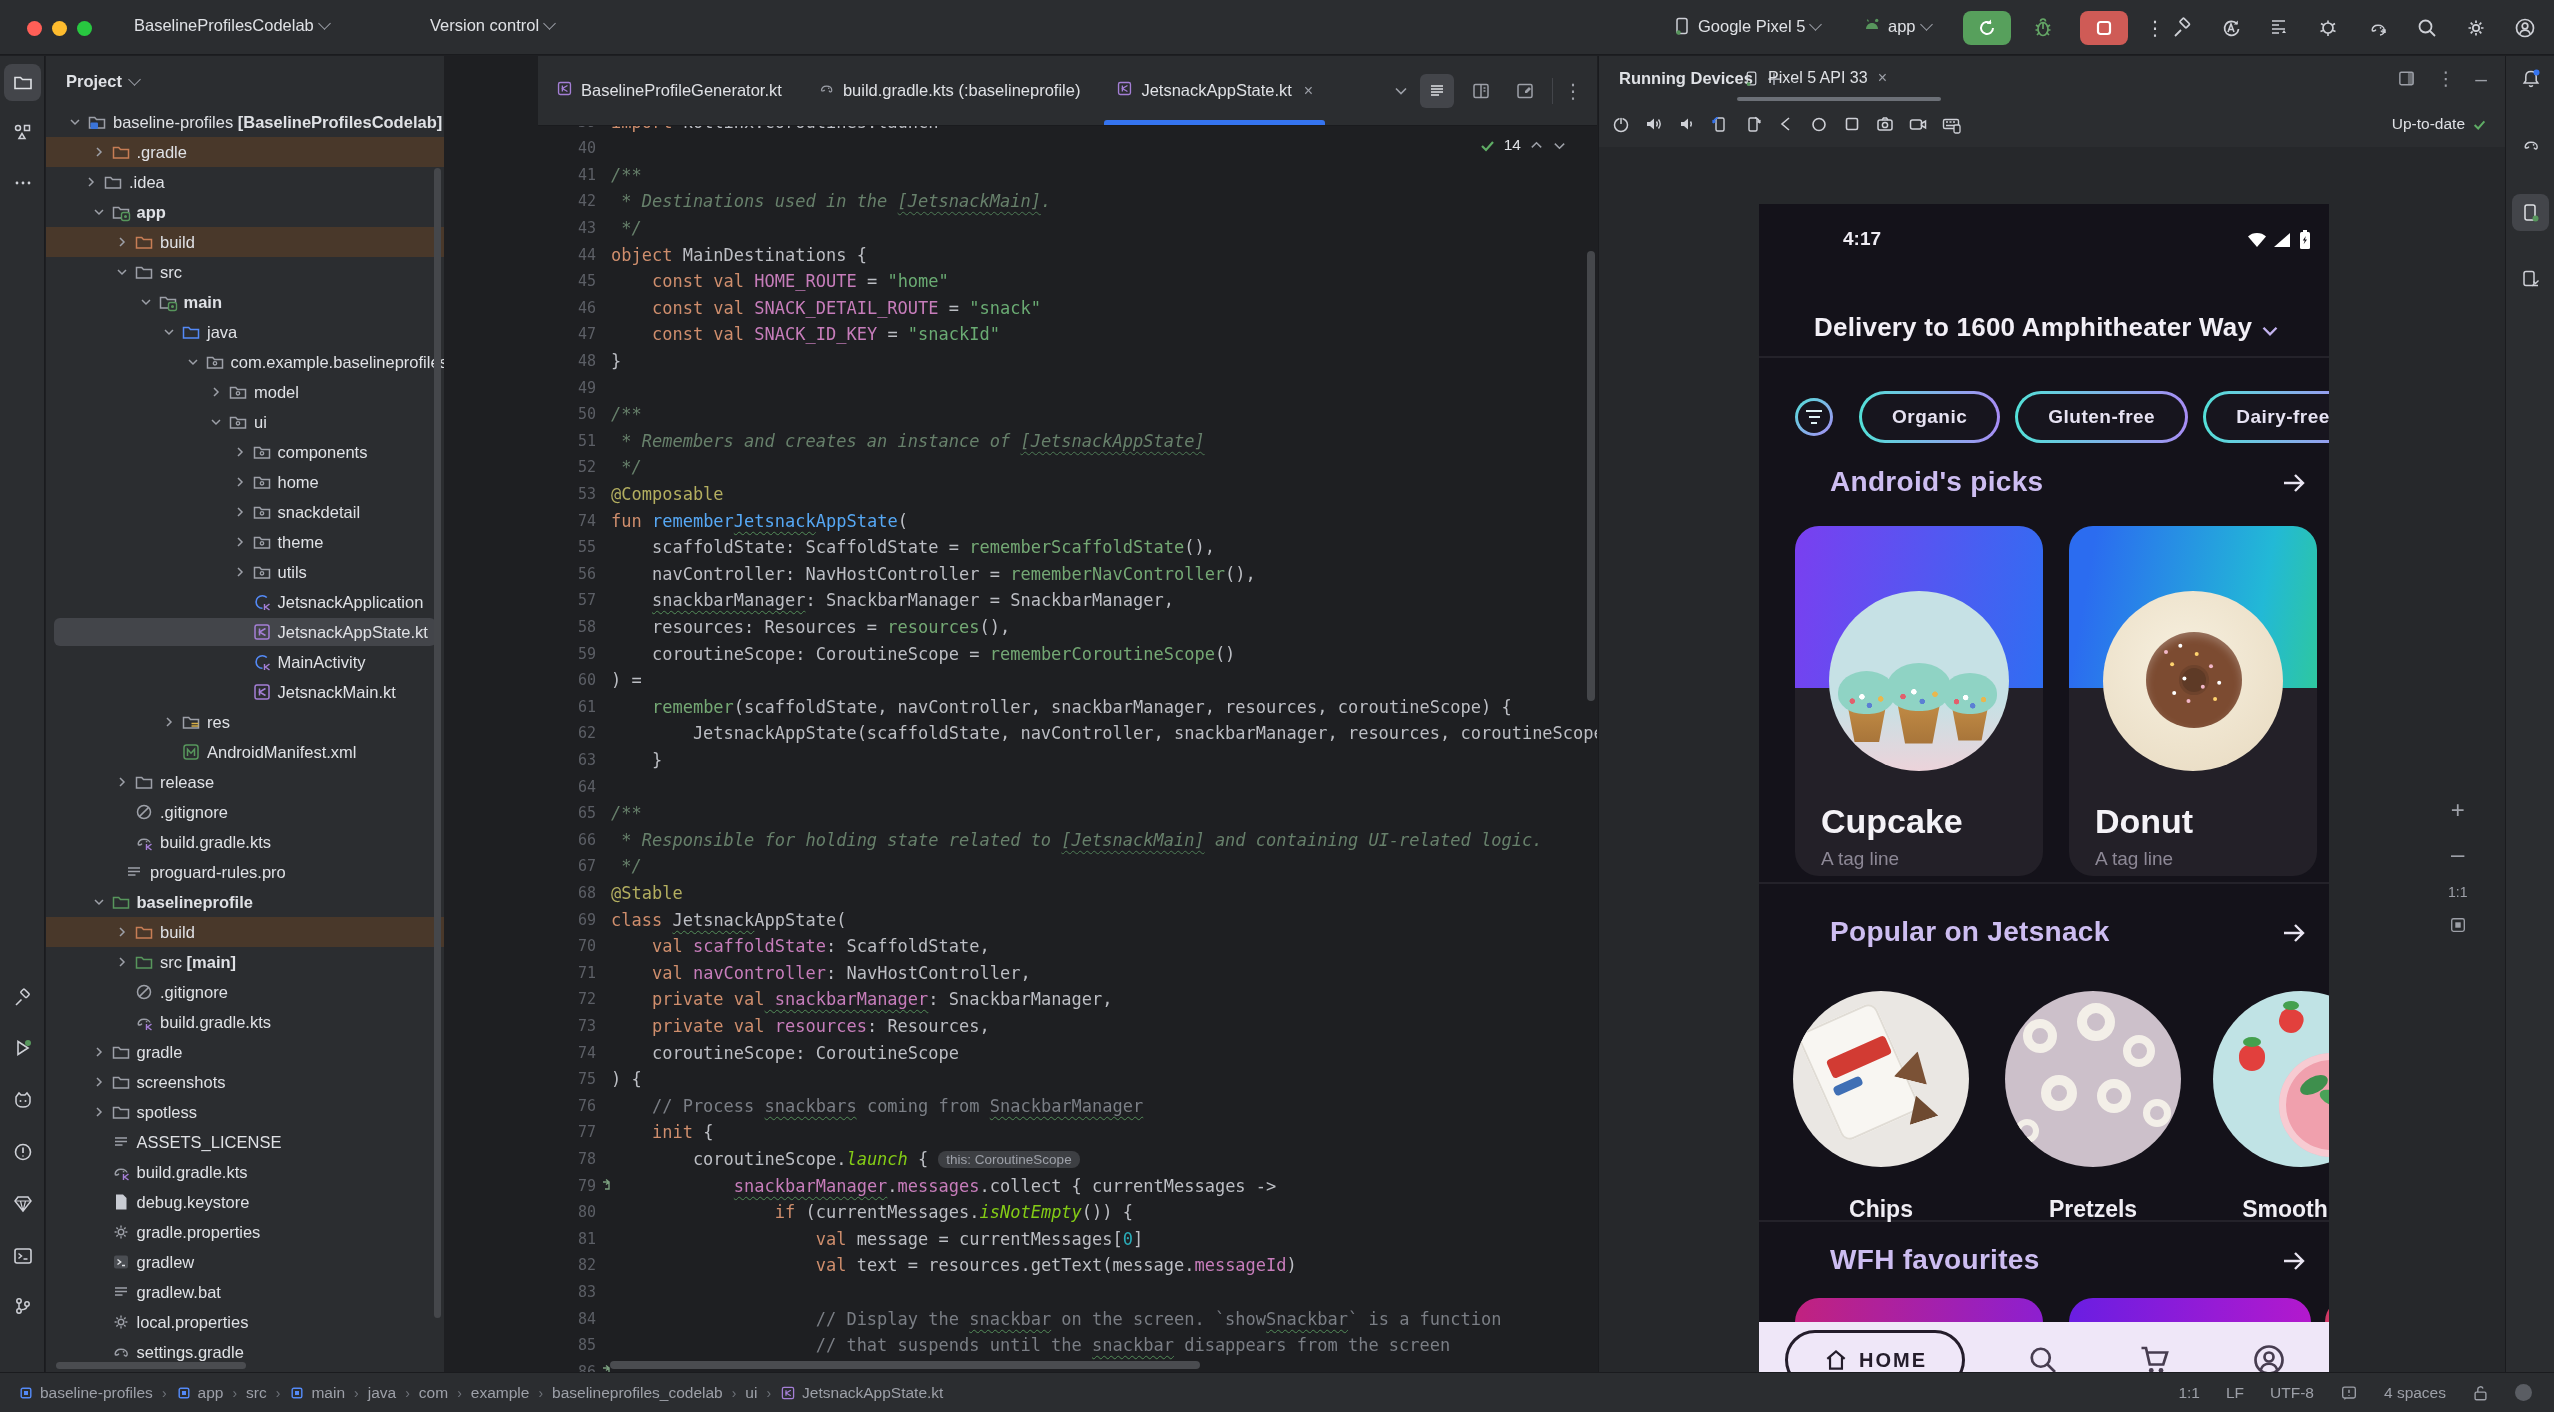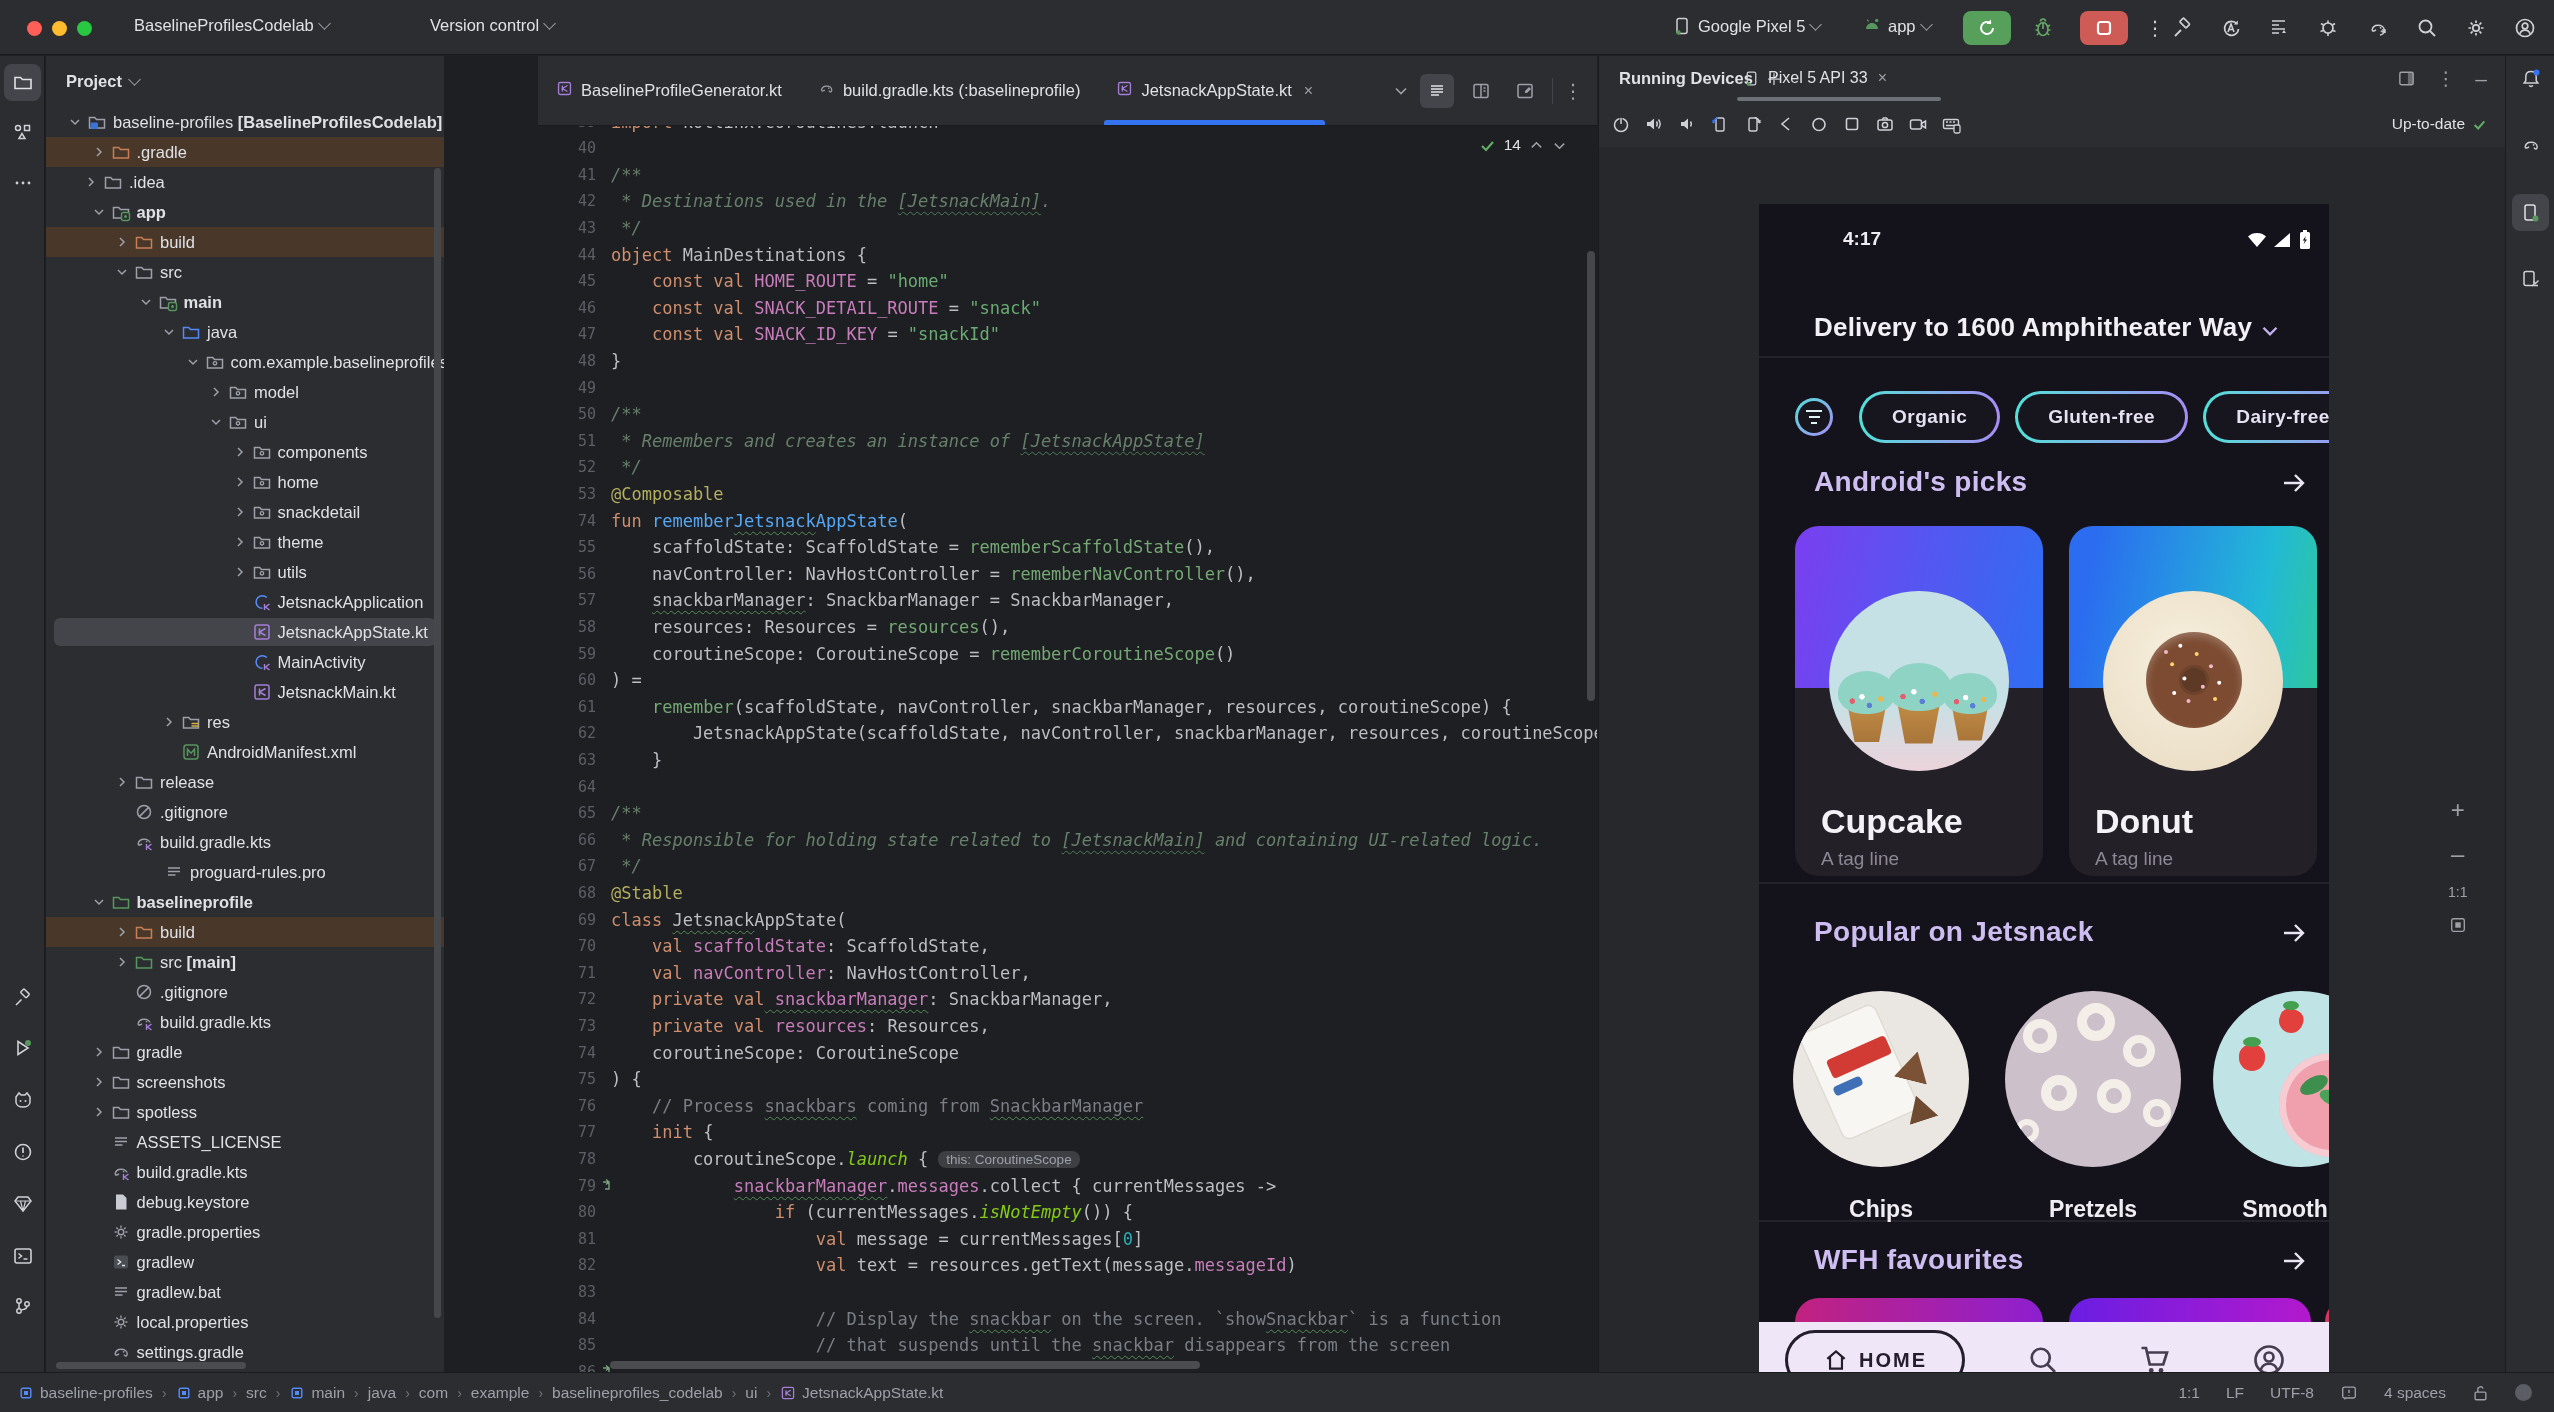--- a/index.html
+++ b/index.html
@@ -67,21 +67,21 @@
   #dev-header { position:absolute; left:0; top:0; width:100%; height:45px; display:flex; align-items:center; color:#dfe1e5; }
   #dev-toolbar { position:absolute; left:0; top:45px; width:100%; height:47px; display:flex; align-items:center; border-bottom:1px solid #26282b; }
   .dico { width:33px; height:33px; display:flex; align-items:center; justify-content:center; }
   #dev-display { position:absolute; left:0; top:92px; width:100%; height:1224px; background:#26282b; }
   #dev-tab { position:absolute; left:144px; top:0; height:44px; display:flex; align-items:center; gap:8px; font-size:16px; color:#dfe1e5; }
   #dev-tab-line { position:absolute; left:138px; top:41px; width:204px; height:4px; border-radius:2px; background:#6c7077; }
 
   
   #phone { position:absolute; left:160px; top:56px; width:570px; height:1222px; background:#14121a; overflow:hidden; color:#efecf4; }
   .ph-div { position:absolute; left:0; width:100%; height:2px; background:rgba(255,255,255,0.07); }
-  .ph-h { position:absolute; color:#cdbdf1; font-size:28px; font-weight:bold; letter-spacing:.3px; }
+  .ph-h { position:absolute; color:#cdbdf1; font-size:28px; font-weight:bold; letter-spacing:.3px;margin-left:16px; }
   .ph-arrow { position:absolute; width:30px; height:30px; }
   .chip { height:52px; border-radius:26px; padding:3px; background:linear-gradient(90deg,#53e0d8,#a78cf5); flex:0 0 auto; }
   .chip-in { height:100%; border-radius:23px; background:#17151e; display:flex; align-items:center; justify-content:center; padding:0 30px; color:#e6e2f2; font-size:19px; font-weight:bold; letter-spacing:.5px; }
   .card { position:absolute; top:322px; width:248px; height:350px; border-radius:24px; background:#232028; overflow:hidden; }
   .card-grad { position:absolute; left:0; top:0; width:100%; height:162px; }
   .card-title { position:absolute; left:26px; top:276px; font-size:34px; font-weight:bold; color:#f4f2f7; }
   .card-tag { position:absolute; left:26px; top:322px; font-size:19px; color:#8d8896; }
   .art { position:absolute; border-radius:50%; overflow:hidden; }
   .pop-label { position:absolute; top:992px; font-size:23px; font-weight:bold; color:#f0eef4; text-align:center; width:200px; }
   #navbar { position:absolute; left:0; top:1118px; width:100%; height:76px; background:#efe7f8; display:flex; align-items:center; }
@@ -526,21 +526,21 @@
           <span class="tchev"></span>
           <span class="ticon"><svg viewBox="0 0 20 20">
               <path d="M4 12.5c.4-3.4 2.8-5.3 6-5.3 3.6 0 6.2 2 6.2 4.8 0 1.9-1.5 2.5-2.4 1.6l-.9-1" fill="none" stroke="#9da0a8" stroke-width="1.4"></path>
               <circle cx="12.6" cy="9.8" r=".9" fill="#9da0a8"></circle>
               <path d="M4 12.5c1.8.8 3.2.3 3.9-.9" fill="none" stroke="#9da0a8" stroke-width="1.4"></path>
               <rect x="10.5" y="10.5" width="8.5" height="8.5" rx="1.5" fill="#2b2d30"></rect>
               <path d="M12.5 12v6M17.5 12l-4 3 4 3" stroke="#a57fd6" stroke-width="1.4" fill="none"></path>
             </svg></span>
           <span class="tlabel">build.gradle.kts</span>
         </div>
-        <div class="trow" style="padding-left: 96px;">
+        <div class="trow" style="padding-left: 56px;">
           <span class="tchev"></span>
           <span class="ticon"><svg viewBox="0 0 20 20">
               <path d="M4 6h12M4 9.5h12M4 13h7.5" stroke="#9da0a8" stroke-width="1.5"></path>
             </svg></span>
           <span class="tlabel">proguard-rules.pro</span>
         </div>
         <div class="trow" style="padding-left: 42.5px;">
           <span class="tchev">
             <svg width="16" height="16" viewBox="0 0 16 16">
               <path d="M4 6l4 4 4-4" fill="none" stroke="#9da0a8" stroke-width="1.5"></path>

